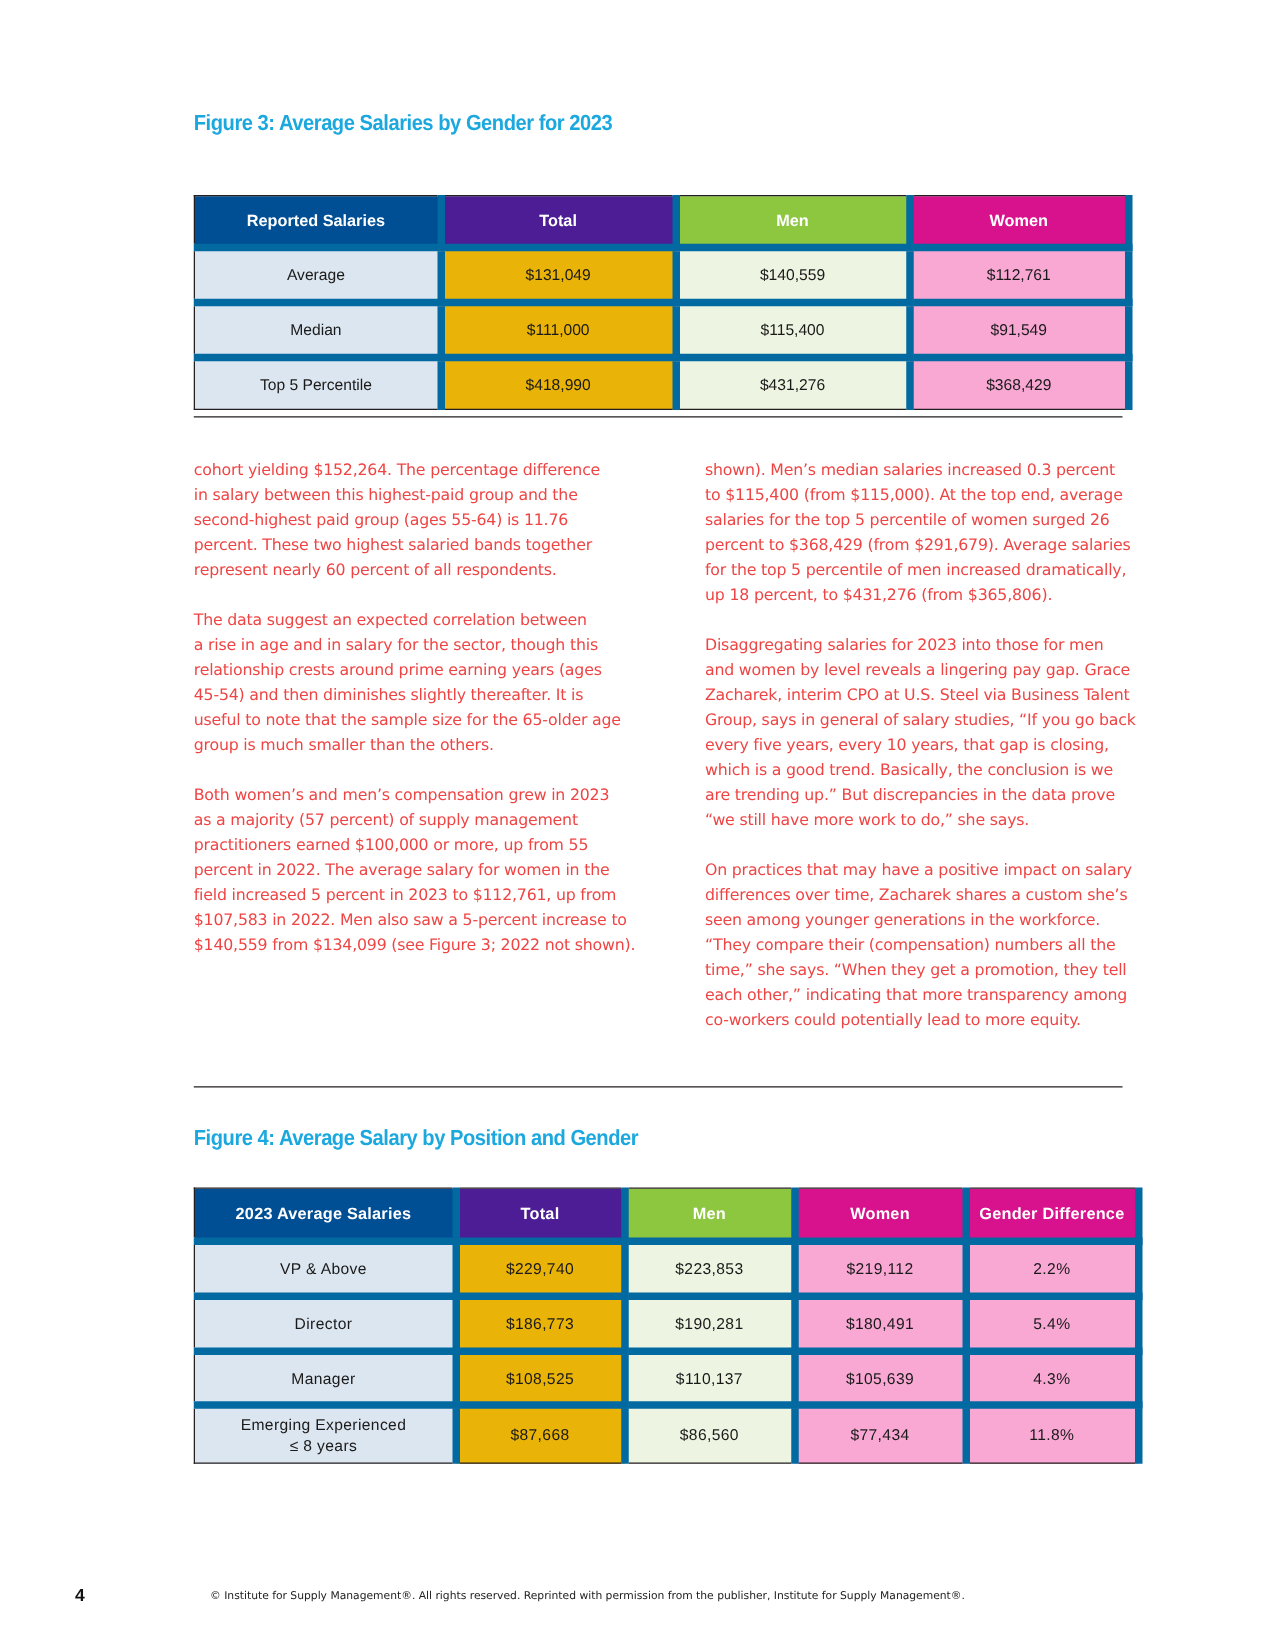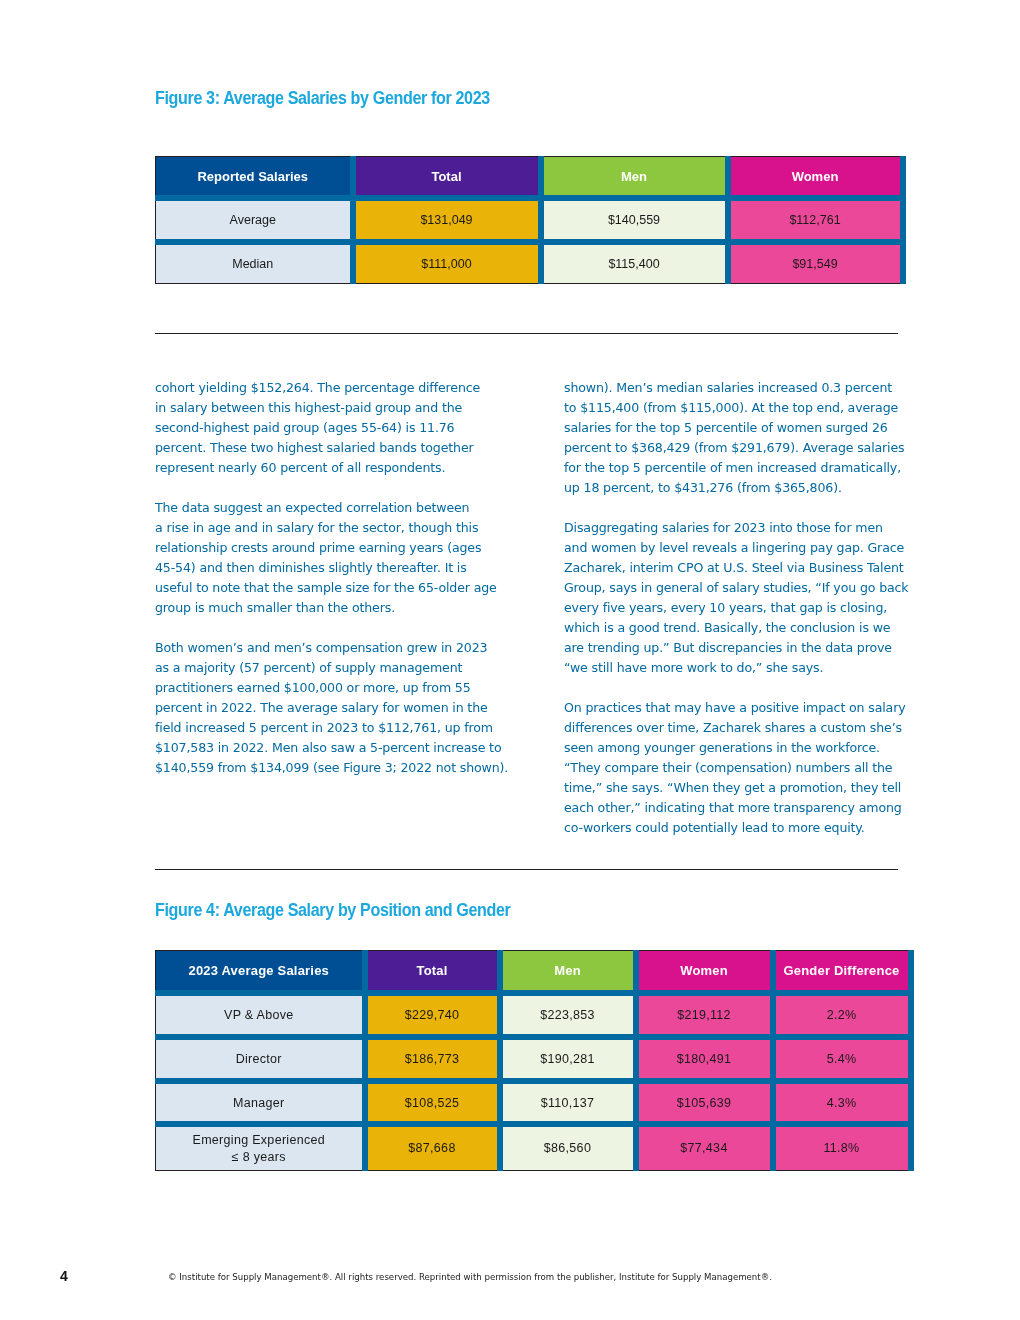--- a/index.html
+++ b/index.html
@@ -26,42 +26,42 @@
   table.data tbody tr:last-child td { border-bottom: 1.5px solid #231f20; }
   table.data th:first-child, table.data td:first-child { border-left: 1px solid #231f20; }
 
   .h-navy { background: #004f94; }
   .h-orange { background: #4c1d95; }
   .h-green { background: #8dc63f; }
   .h-magenta { background: #d8118c; }
   .c-blue { background: #dce6f0; }
   .c-peach { background: #eab308; }
   .c-green { background: #edf5e2; }
-  .c-pink { background: #ec4899; }
+  .c-pink { background: #f9a8d4; }
 
   #fig3-table { left: 155px; top: 156px; width: 747px; }
   #fig3-table th { height: 38px; }
   #fig3-table td { height: 38px; }
 
   #fig4-table { left: 155px; top: 950px; width: 755px; letter-spacing: 0.3px; }
   #fig4-table th { height: 39px; letter-spacing: 0.2px; }
   #fig4-table tr.r1 td { height: 38px; }
   #fig4-table tr.r2 td { height: 38px; }
   #fig4-table tr.r3 td { height: 37px; }
   #fig4-table tr.r4 td { height: 43px; line-height: 17px; }
   #fig4-table tr.r5 td { height: 43px; line-height: 17px; }
 
   .rule { position: absolute; left: 155px; width: 743px; height: 0; border-top: 1.3px solid #231f20; }
   #rule-top { top: 333px; }
   #rule-bottom { top: 869px; }
 
   .col {
     position: absolute; top: 366px; width: 365px;
     font-family: "DejaVu Sans", sans-serif; font-size: 12.6px; line-height: 20px;
-    color: #0369a1; letter-spacing: -0.15px; margin-top: 12px;
+    color: #ef4444; letter-spacing: -0.15px;
   }
   .col p { margin: 0 0 20px 0; white-space: pre-line; }
   #col-left { left: 155px; }
   #col-right { left: 564px; width: 360px; }
 
   #page-number {
     position: absolute; left: 60px; top: 1268px;
     font-family: "Liberation Sans", sans-serif; font-weight: bold; font-size: 14px; color: #111;
   }
   #footer-text {
@@ -94,20 +94,26 @@
       <td class="c-blue">Average</td>
       <td class="c-peach">$131,049</td>
       <td class="c-green">$140,559</td>
       <td class="c-pink">$112,761</td>
     </tr>
     <tr>
       <td class="c-blue">Median</td>
       <td class="c-peach">$111,000</td>
       <td class="c-green">$115,400</td>
       <td class="c-pink">$91,549</td>
+    </tr>
+    <tr>
+      <td class="c-blue">Top 5 Percentile</td>
+      <td class="c-peach">$418,990</td>
+      <td class="c-green">$431,276</td>
+      <td class="c-pink">$368,429</td>
     </tr>
   </tbody>
 </table>
 
 <div id="rule-top" class="rule"></div>
 
 <div id="col-left" class="col">
   <p>cohort yielding $152,264. The percentage difference
 in salary between this highest-paid group and the
 second-highest paid group (ages 55-64) is 11.76

